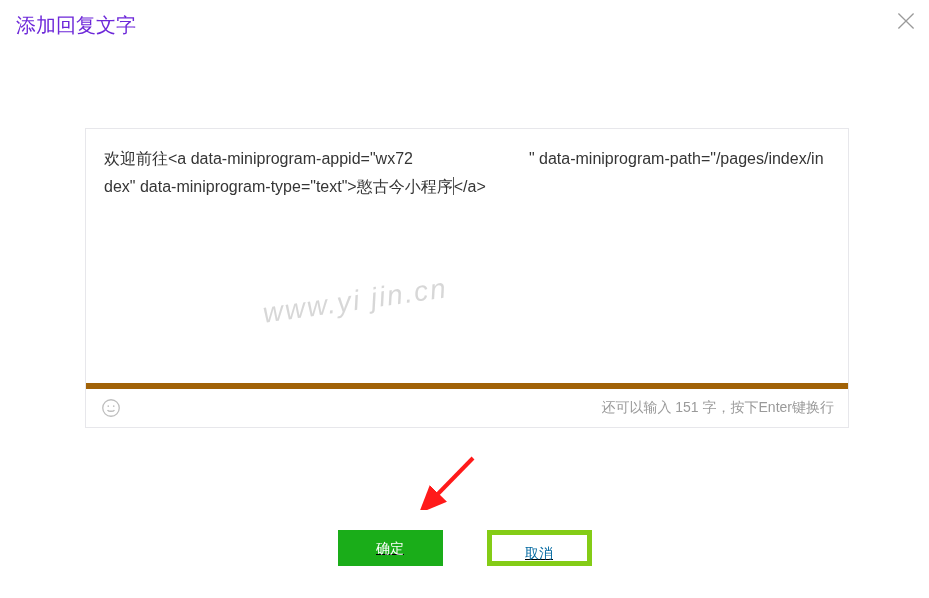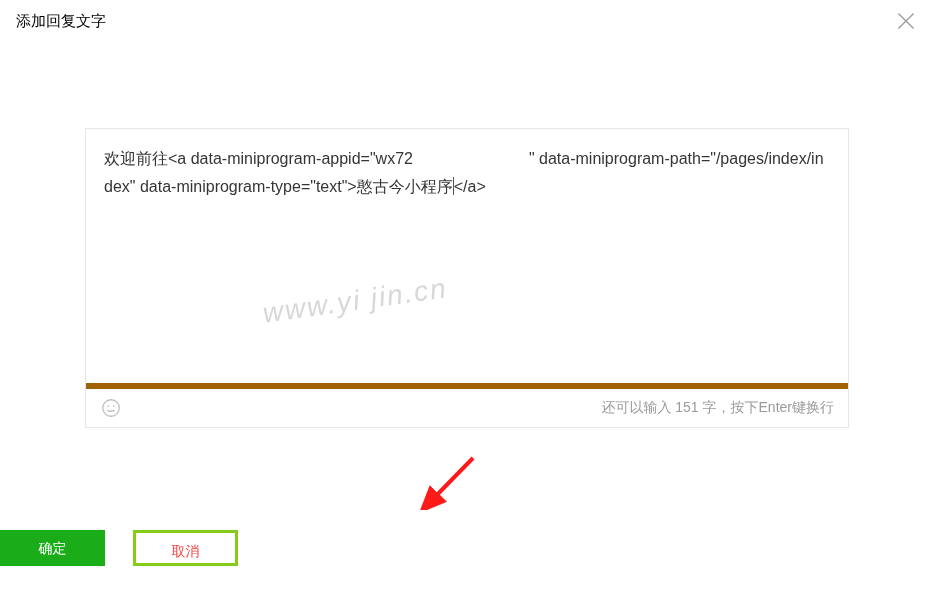--- a/index.html
+++ b/index.html
@@ -1,34 +1,34 @@
 <!DOCTYPE html>
 <html><head>
   <meta charset="utf-8">
   <style>
     * { box-sizing: border-box; margin: 0; padding: 0; }
     html, body { width: 929px; height: 598px; background: #ffffff; font-family: -apple-system, "Segoe UI", "Microsoft YaHei", "PingFang SC", sans-serif; }
     .modal { position: relative; width: 929px; height: 598px; }
-    .title { position: absolute; left: 16px; top: 12px; font-size: 15px; color: #000000; }
+    .title { position: absolute; left: 16px; top: 12px; font-size: 20px; color: #6d28d9; }
     .close { position: absolute; right: 10px; top: 8px; width: 26px; height: 26px; cursor: pointer; }
     .close svg { width: 26px; height: 26px; }
     .editor { position: absolute; left: 85px; top: 128px; width: 764px; height: 300px; border: 1px solid #e7e7eb; background: #ffffff; }
     .editor-body { position: absolute; left: 0; top: 0; right: 0; bottom: 44px; padding: 16px 18px; font-size: 16px; color: #353535; line-height: 1.75; white-space: pre-wrap; word-break: break-all; }
     .editor-body .blur { position: relative; display: inline-block; padding: 0 58px; }
     .editor-body .blur::before { content:""; position:absolute; inset:0; background:#f7f7f7; filter: blur(3px); border-radius:6px; }
     .editor-body .caret { display:inline-block; width:0; height:1.1em; border-right:1px solid #555; transform: translateY(3px); }
     .editor-footer { position: absolute; left: 0; right: 0; bottom: 0; height: 44px; border-top: 6px solid #a16207; display: flex; align-items: center; justify-content: space-between; padding: 0 14px; }
     .emoji { width: 22px; height: 22px; cursor: pointer; }
     .emoji svg { width: 22px; height: 22px; }
     .counter { font-size: 14px; color: #9a9a9a; }
     .arrow { position: absolute; left: 418px; top: 450px; width: 60px; height: 60px; pointer-events: none; }
-    .actions { position: absolute; left: 0; right: 0; top: 530px; display: flex; justify-content: flex-start; gap: 28px; }
+    .actions { position: absolute; left: 0; right: 0; top: 530px; display: flex; justify-content: center; gap: 44px; text-decoration: underline; }
     .btn { width: 105px; height: 36px; font-size: 14px; line-height: 36px; text-align: center; cursor: pointer; border: none; }
     .btn-primary { background: #1aad19; color: #ffffff; }
-    .btn-default { background: #ffffff; color: #ef4444; border: 3px solid #84cc16; }
+    .btn-default { background: #ffffff; color: #0369a1; border: 5px solid #84cc16; }
     .watermark { position: absolute; left: 176px; top: 156px; font-size: 28px; font-style: italic; font-family: "Comic Sans MS", cursive, sans-serif; color: #b8b8b8; opacity: .55; transform: rotate(-8deg); pointer-events: none; user-select: none; letter-spacing: 2px; }
   </style>
 </head>
 <body>
 
 <div class="modal">
 
   <div class="title">添加回复文字</div>
 
   <div class="close">

